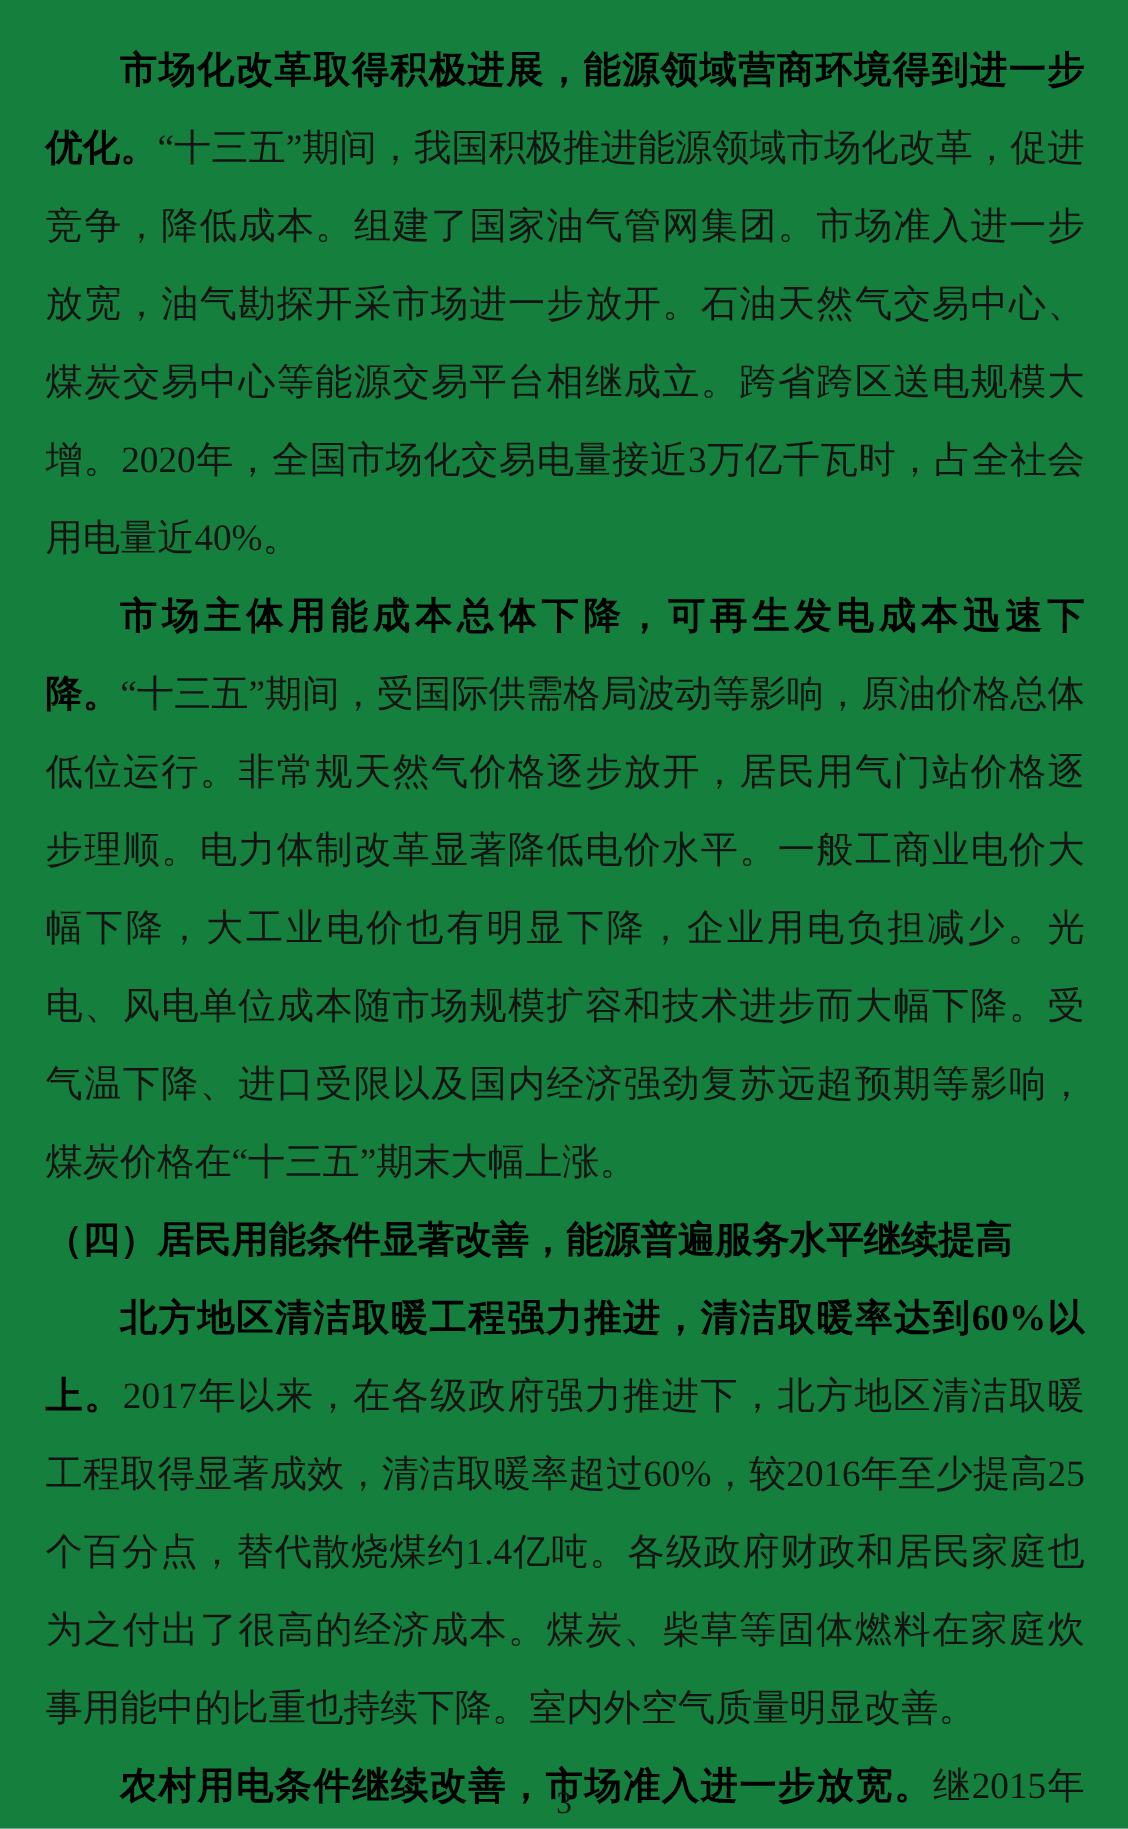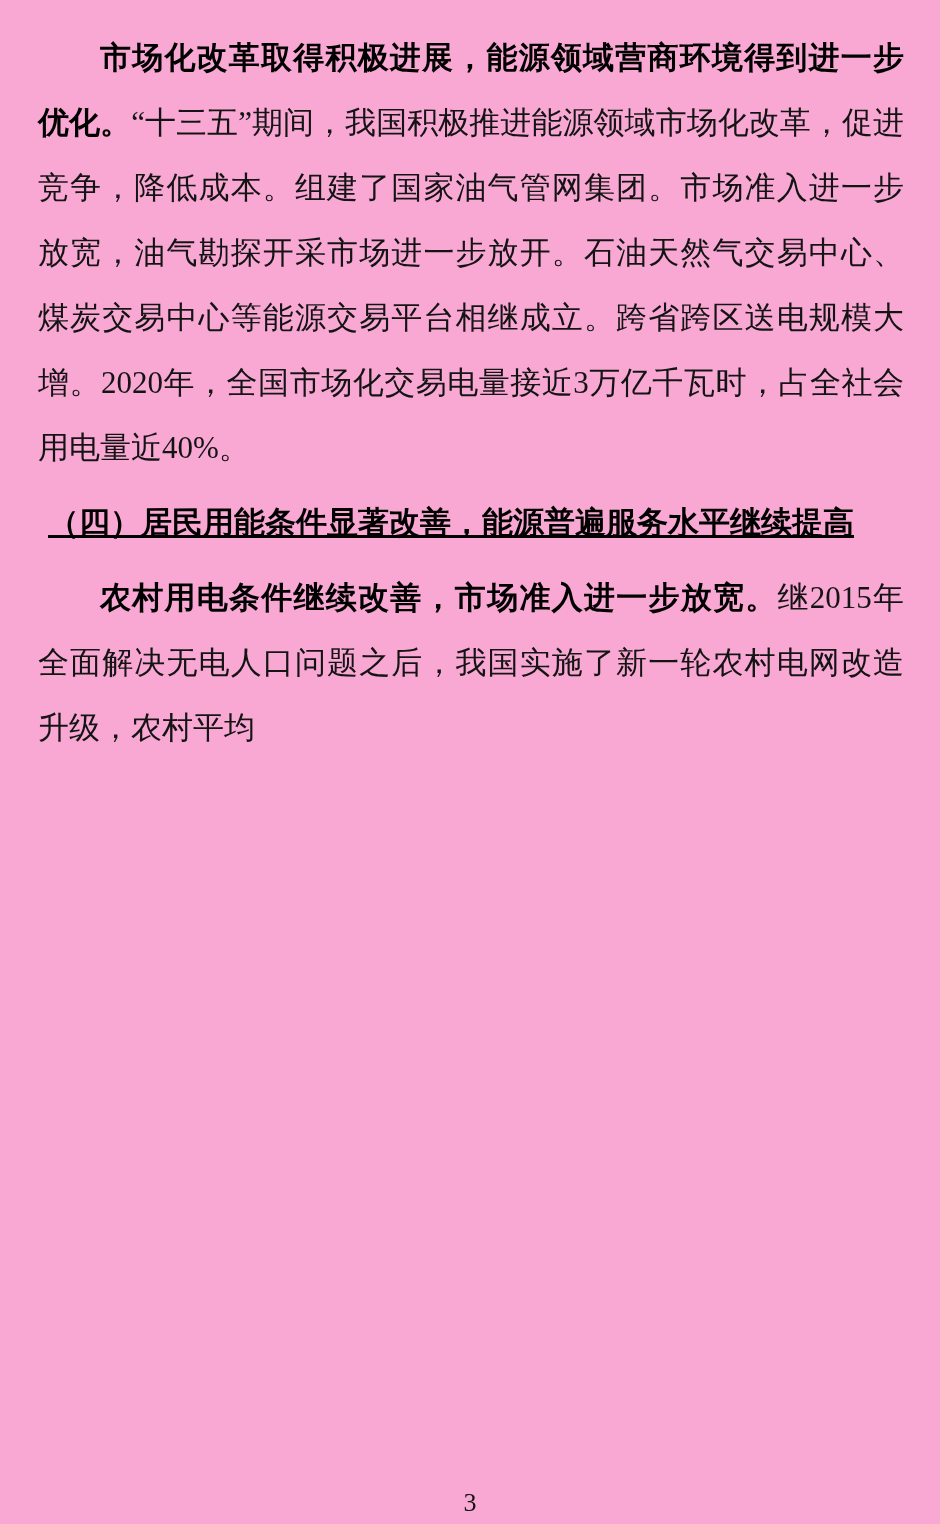--- a/index.html
+++ b/index.html
@@ -4,21 +4,21 @@
 <style>
   html, body {
     margin: 0;
     padding: 0;
     background: #ffffff;
   }
   .page {
     position: relative;
     width: 940px;
     height: 1524px;
-    background: #f9a8d4;
+    background: #15803d;
     box-sizing: border-box;
     padding: 25px 36px 0 38px;
     font-family: "Liberation Serif", "DejaVu Serif", serif;
     color: #141414;
     overflow: hidden;
   }
   .para {
     margin: 0;
     font-size: 31px;
     line-height: 65px;
@@ -27,48 +27,49 @@
     letter-spacing: 0px;
   }
   .para .lead {
     font-weight: bold;
     color: #000000;
   }
   .para .body-text {
     font-weight: normal;
   }
   .section-heading {
-    margin: 10px;
+    margin: 0;
     font-size: 31px;
     line-height: 65px;
     font-weight: bold;
     color: #000000;
     text-indent: 0;
     text-align: left;
-    text-decoration: underline;
   }
   .page-number {
     position: absolute;
     left: 0;
     right: 0;
     top: 1488px;
     text-align: center;
     font-size: 26px;
     line-height: 30px;
     color: #141414;
     font-weight: normal;
   }
 </style>
 </head>
 <body>
 
 <div class="page">
 
   <p class="para"><span class="lead">市场化改革取得积极进展，能源领域营商环境得到进一步优化。</span><span class="body-text">“十三五”期间，我国积极推进能源领域市场化改革，促进竞争，降低成本。组建了国家油气管网集团。市场准入进一步放宽，油气勘探开采市场进一步放开。石油天然气交易中心、煤炭交易中心等能源交易平台相继成立。跨省跨区送电规模大增。2020年，全国市场化交易电量接近3万亿千瓦时，占全社会用电量近40%。</span></p>
 
+  <p class="para"><span class="lead">市场主体用能成本总体下降，可再生发电成本迅速下降。</span><span class="body-text">“十三五”期间，受国际供需格局波动等影响，原油价格总体低位运行。非常规天然气价格逐步放开，居民用气门站价格逐步理顺。电力体制改革显著降低电价水平。一般工商业电价大幅下降，大工业电价也有明显下降，企业用电负担减少。光电、风电单位成本随市场规模扩容和技术进步而大幅下降。受气温下降、进口受限以及国内经济强劲复苏远超预期等影响，煤炭价格在“十三五”期末大幅上涨。</span></p>
 
   <h3 class="section-heading">（四）居民用能条件显著改善，能源普遍服务水平继续提高</h3>
 
+  <p class="para"><span class="lead">北方地区清洁取暖工程强力推进，清洁取暖率达到60%以上。</span><span class="body-text">2017年以来，在各级政府强力推进下，北方地区清洁取暖工程取得显著成效，清洁取暖率超过60%，较2016年至少提高25个百分点，替代散烧煤约1.4亿吨。各级政府财政和居民家庭也为之付出了很高的经济成本。煤炭、柴草等固体燃料在家庭炊事用能中的比重也持续下降。室内外空气质量明显改善。</span></p>
 
   <p class="para"><span class="lead">农村用电条件继续改善，市场准入进一步放宽。</span><span class="body-text">继2015年全面解决无电人口问题之后，我国实施了新一轮农村电网改造升级，农村平均</span></p>
 
   <div class="page-number">3</div>
 </div>
 
 </body></html>

